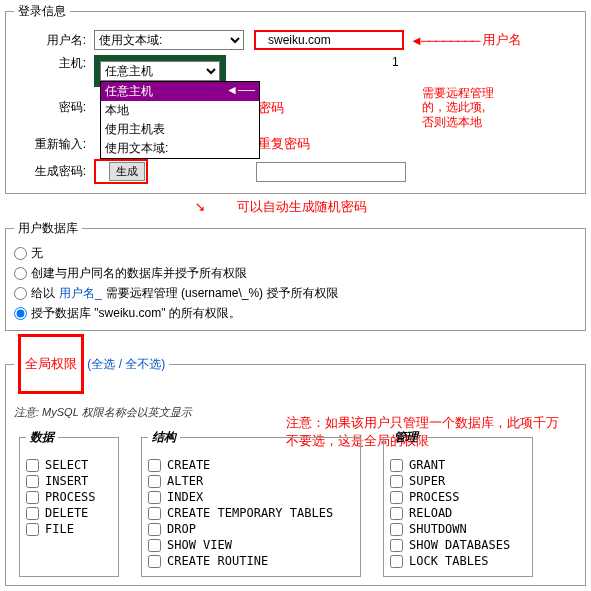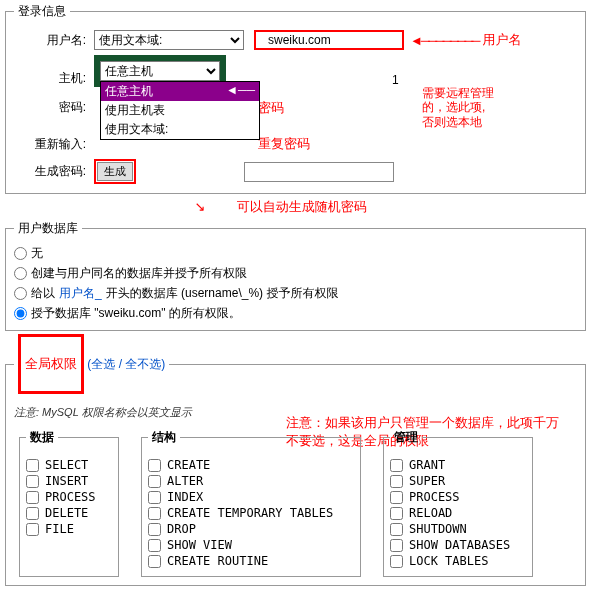--- a/index.html
+++ b/index.html
@@ -4,34 +4,34 @@
 <style>
 * { box-sizing: border-box; margin: 0; padding: 0; }
 body { font-family: Arial, sans-serif; font-size: 12px; background: #fff; width: 591px; }
 fieldset { border: 1px solid #999; margin: 3px 5px; padding: 5px 8px; position: relative; }
 legend { font-size: 12px; padding: 0 4px; }
 .row { display: flex; align-items: center; margin: 4px 0; min-height: 22px; }
 .label { width: 80px; text-align: right; padding-right: 8px; }
 .sel, .inp { font-family: inherit; font-size: 12px; }
 .sel { width: 150px; height: 20px; border: 1px solid #7a7a7a; background: #fff; }
 .inp { width: 150px; height: 20px; border: 1px solid #888; padding: 0 3px; }
-.btn { font-size: 11px; padding: 1px 6px; border: 1px solid #888; background: #e0e0e0; }
+.btn { font-size: 11px; padding: 1px 6px; border: 1px solid #888; background: #e0e0e0; margin-left: 12px; }
 .redbox { border: 2px solid #f00; padding-left: 12px; }
 .redtext { color: #f00; font-size: 13px; }
 .dropdown-wrap { position: relative; width: 132px; border: 6px solid #14532d; }
 .dropdown-list { position: absolute; top: 20px; left: 0; width: 160px; border: 1px solid #000; background: #fff; z-index: 10; }
 .dropdown-list div { padding: 1px 4px; font-size: 12px; }
 .dropdown-list .sel-item { background: #8b008b; color: #fff; }
 .arrow { color: #f00; letter-spacing: -2px; font-size: 13px; }
 .radio-row { margin: 3px 0; display: flex; align-items: center; gap: 4px; }
 .link { color: #0050c8; text-decoration: none; }
 .note { font-style: italic; color: #333; margin: 6px 0; font-size: 11px; }
 .priv-cols { display: flex; gap: 12px; }
 .priv-box { border: 1px solid #999; padding: 6px; }
-.priv-box .ptitle { font-weight: bold; font-size: 12px; margin-bottom: 4px; }
+.priv-box .ptitle { font-weight: bold; font-size: 12px; margin-bottom: 4px; font-style: italic; }
 .priv-box label { display: flex; align-items: center; gap: 6px; font-family: monospace; font-size: 12px; margin: 2px 0; }
 .ann-user { display: flex; align-items: center; gap: 4px; margin-left: 6px; }
 .ann-right { color: #f00; font-size: 12px; line-height: 1.2; }
 .globbox { border: 3px solid #f00; padding: 18px 4px; display: inline-block; }
 .blue { color: #0050c8; }
 </style>
 </head>
 <body>
 
 <fieldset>
@@ -41,26 +41,27 @@
   <span class="label">用户名:</span>
   <select class="sel"><option>使用文本域:</option></select>
   <span style="width:10px"></span>
   <input class="inp redbox" value="sweiku.com" style="">
   <span class="ann-user">
     <span class="arrow">◄────────</span>
     <span class="redtext">用户名</span>
   </span>
 </div>
 
-<div class="row" style="align-items:flex-end">
+<div class="row" style="align-items:flex-start">
   <span class="label">主机:</span>
   <div class="dropdown-wrap">
     <select class="sel" style="width:100%"><option>任意主机</option></select>
     <div class="dropdown-list">
       <div class="sel-item"><span>任意主机</span><span style="float:right">◄──</span></div>
+      <div>本地</div>
       <div>使用主机表</div>
       <div>使用文本域:</div>
     </div>
   </div>
   <span style="width:10px"></span>
   <input class="inp" style="visibility: hidden;">
   <span style="width:6px"></span>
   <span>1</span>
 </div>
 
@@ -106,21 +107,21 @@
       <span>无</span>
     </div>
 <div class="radio-row">
       <input type="radio" name="db" style="">
       <span>创建与用户同名的数据库并授予所有权限</span>
     </div>
 <div class="radio-row">
       <input type="radio" name="db" style="">
       <span>给以</span> 
       <a class="link">用户名_</a> 
-      <span>开头的数据库 (username\_%) 授予所有权限</span>
+      <span>需要远程管理 (username\_%) 授予所有权限</span>
     </div>
 <div class="radio-row">
       <input type="radio" name="db" checked="" style="">
       <span>授予数据库 "sweiku.com" 的所有权限。</span>
     </div>
 </fieldset>
 
 <fieldset style="position:relative">
 <legend>
   <span class="globbox redtext">全局权限</span><span class="blue"> (</span><a class="link">全选</a><span class="blue"> / </span><a class="link">全不选</a><span class="blue">)</span>

